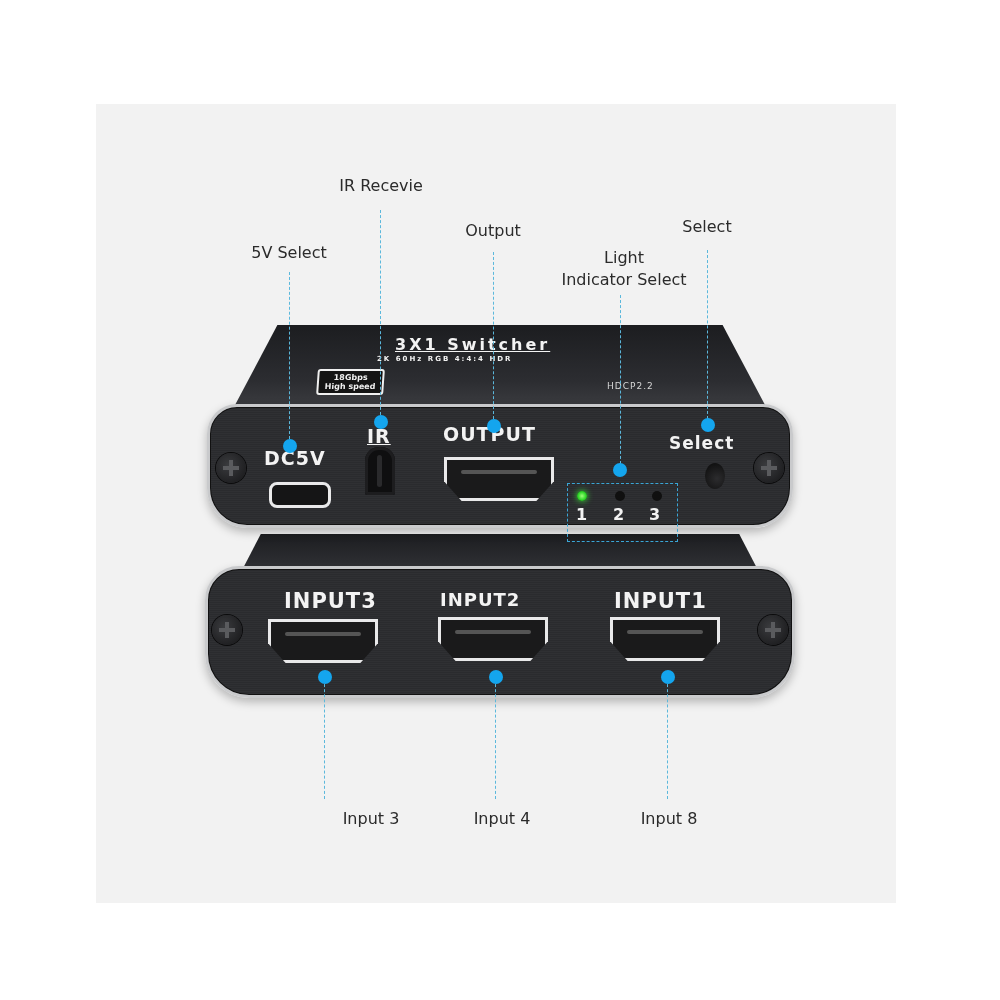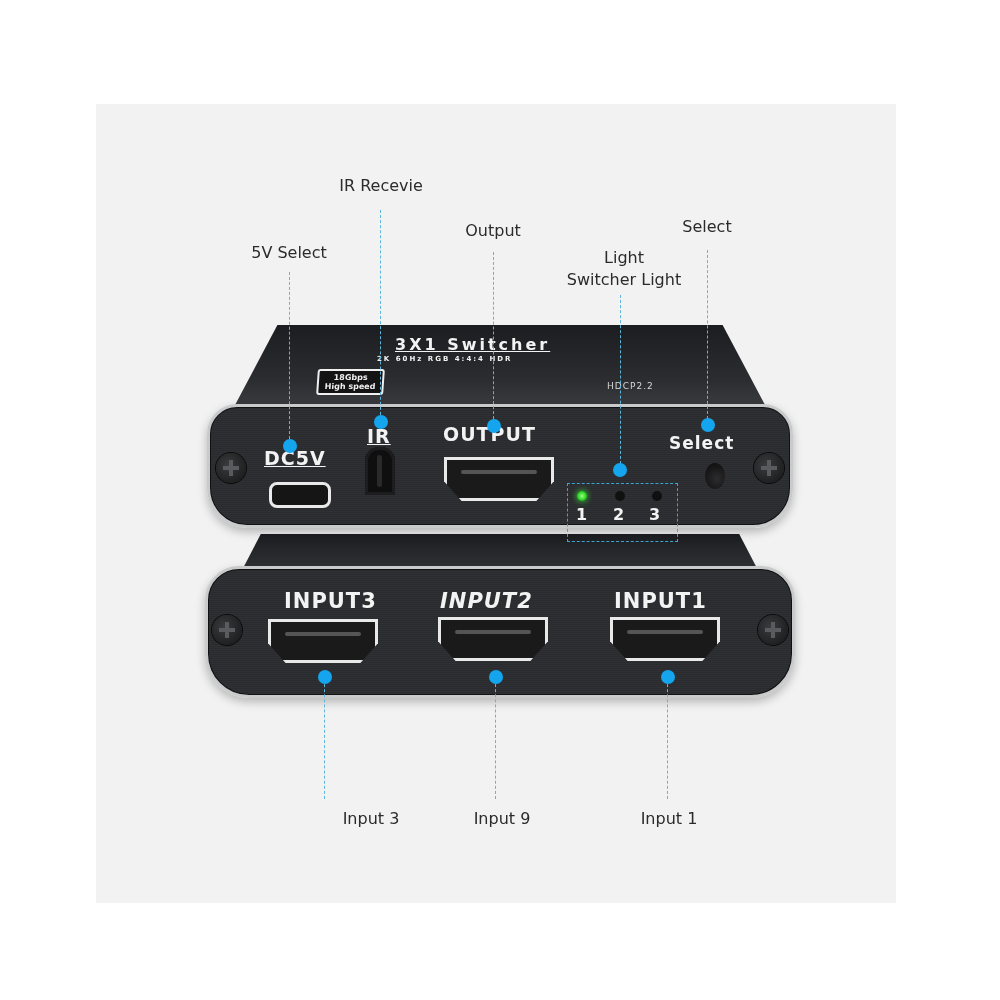--- a/index.html
+++ b/index.html
@@ -33,35 +33,35 @@
 <body>
 
 <div class="panel"></div>
 
 <div class="callout-label" style="left:381px;top:175px;">IR Recevie</div>
 <div class="callout-label" style="left:289px;top:242px;">5V Select</div>
 <div class="callout-label" style="left:493px;top:220px;">Output</div>
 <div class="callout-label" style="left:707px;top:216px;">Select</div>
 <div class="callout-label" style="left:624px;top:247px;">
   <div>Light</div>
-  <div>Switcher Light</div>
+  <div>Indicator Select</div>
 </div>
 
 <div class="unit">
   <div class="top-slope" style="left:240px;top:534px;width:520px;height:40px;clip-path:polygon(4% 0,96% 0,100% 100%,0 100%);border-radius:18px 18px 0 0;"></div>
   <div class="faceplate" style="left:205px;top:566px;width:584px;height:126px;border-radius:34px 34px 44px 44px;">
     <div class="screw" style="left:4px;top:46px;"></div>
     <div class="screw" style="right:4px;top:46px;"></div>
 
     <div class="plate-text" style="left:76px;top:20px;font-size:21px;">INPUT3</div>
     <div class="hdmi" style="left:60px;top:50px;">
         <div class="hdmi-inner"></div>
       </div>
 
-    <div class="plate-text" style="left:232px;top:20px;font-size:21px;font-style:italic;">INPUT2</div>
+    <div class="plate-text" style="left:232px;top:20px;font-size:18px;">INPUT2</div>
     <div class="hdmi" style="left:230px;top:48px;">
         <div class="hdmi-inner"></div>
       </div>
 
     <div class="plate-text" style="left:406px;top:20px;font-size:21px;">INPUT1</div>
     <div class="hdmi" style="left:402px;top:48px;">
         <div class="hdmi-inner"></div>
       </div>
   </div>
 </div>
@@ -74,21 +74,21 @@
       <div>18Gbps</div>
       <div>High speed</div>
     </div>
     <div class="plate-text" style="left:372px;top:56px;font-size:9px;font-weight:normal;letter-spacing:1px;color:#d7d7d7;">HDCP2.2</div>
   </div>
 
   <div class="faceplate" style="left:207px;top:404px;width:580px;height:118px;border-radius:30px 30px 40px 40px;">
     <div class="screw" style="left:6px;top:46px;"></div>
     <div class="screw" style="right:6px;top:46px;"></div>
 
-    <div class="plate-text" style="left:54px;top:40px;font-size:19px;text-decoration:underline;">DC5V</div>
+    <div class="plate-text" style="left:54px;top:40px;font-size:19px;">DC5V</div>
     <div class="micro-usb" style="left:59px;top:75px;"></div>
 
     <div class="plate-text" style="left:157px;top:18px;font-size:19px;text-decoration:underline;">IR</div>
     <div class="ir-window" style="left:155px;top:40px;"></div>
 
     <div class="plate-text" style="left:233px;top:16px;font-size:19px;">OUTPUT</div>
     <div class="hdmi" style="left:234px;top:50px;">
         <div class="hdmi-inner"></div>
       </div>
 
@@ -120,17 +120,17 @@
 
 <div class="leader" style="left:707px;top:250px;height:174px;"></div>
 <div class="dot" style="left:708px;top:425px;"></div>
 
 <div class="dot" style="left:325px;top:677px;"></div>
 <div class="leader" style="left:324px;top:679px;height:120px;"></div>
 <div class="callout-label" style="left:326px;top:808px;margin-left:45px;">Input 3</div>
 
 <div class="dot" style="left:496px;top:677px;"></div>
 <div class="leader" style="left:495px;top:679px;height:120px;"></div>
-<div class="callout-label" style="left:502px;top:808px;">Input 9</div>
+<div class="callout-label" style="left:502px;top:808px;">Input 4</div>
 
 <div class="dot" style="left:668px;top:677px;"></div>
 <div class="leader" style="left:667px;top:679px;height:120px;"></div>
-<div class="callout-label" style="left:669px;top:808px;">Input 1</div>
+<div class="callout-label" style="left:669px;top:808px;">Input 8</div>
 
 </body></html>

